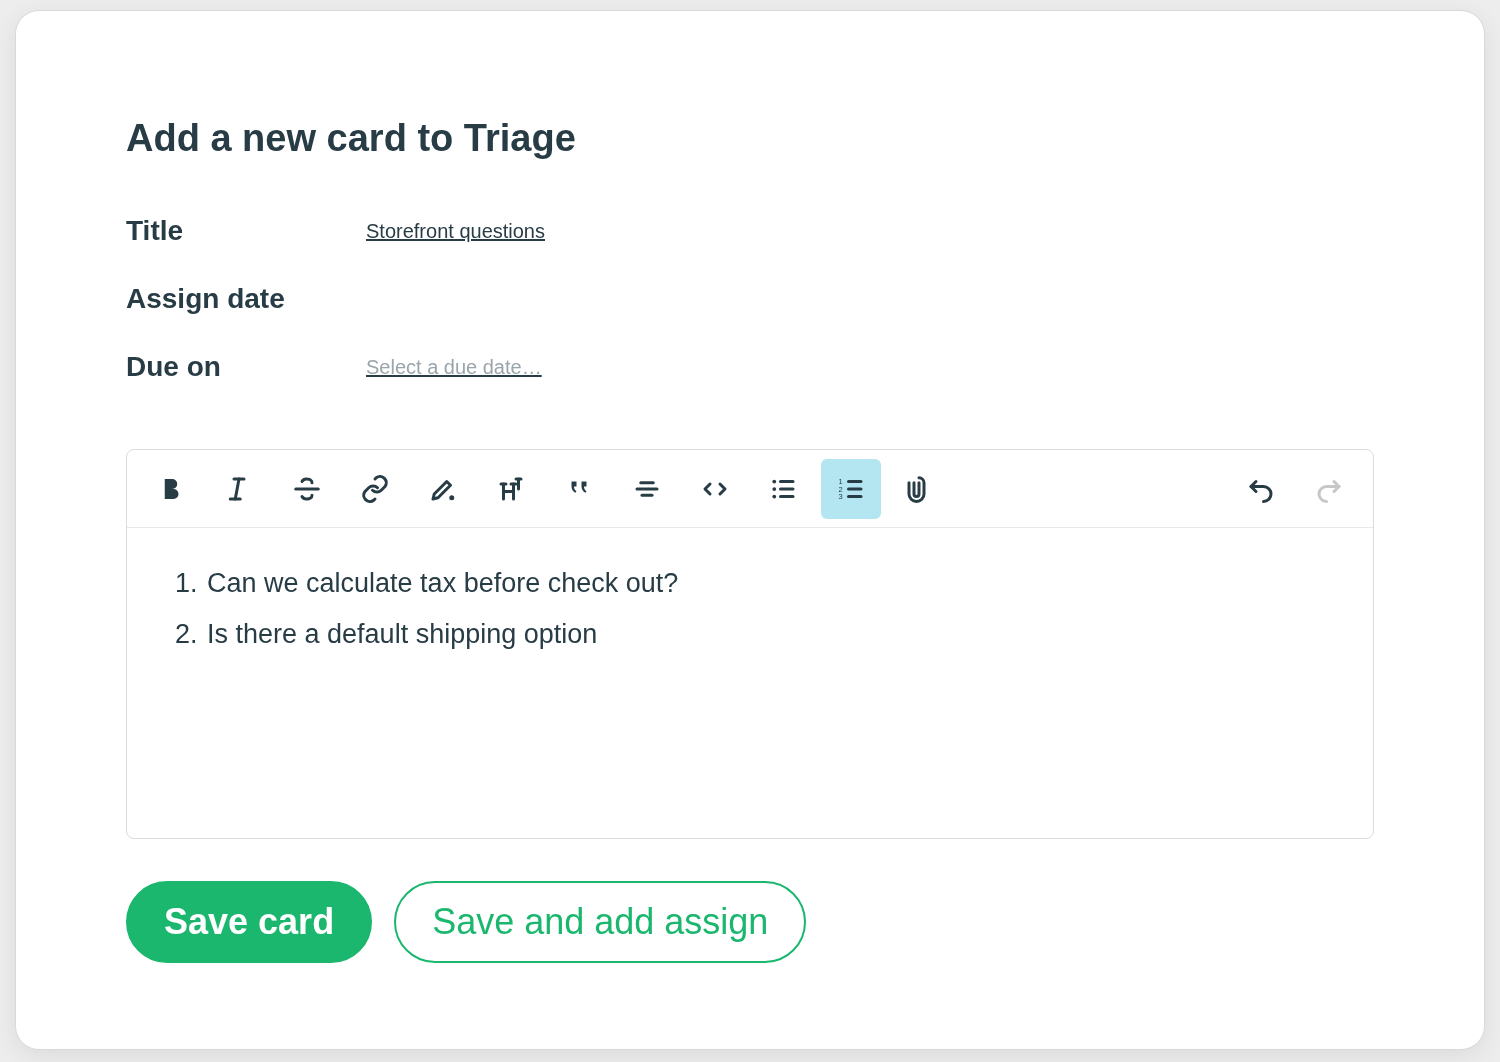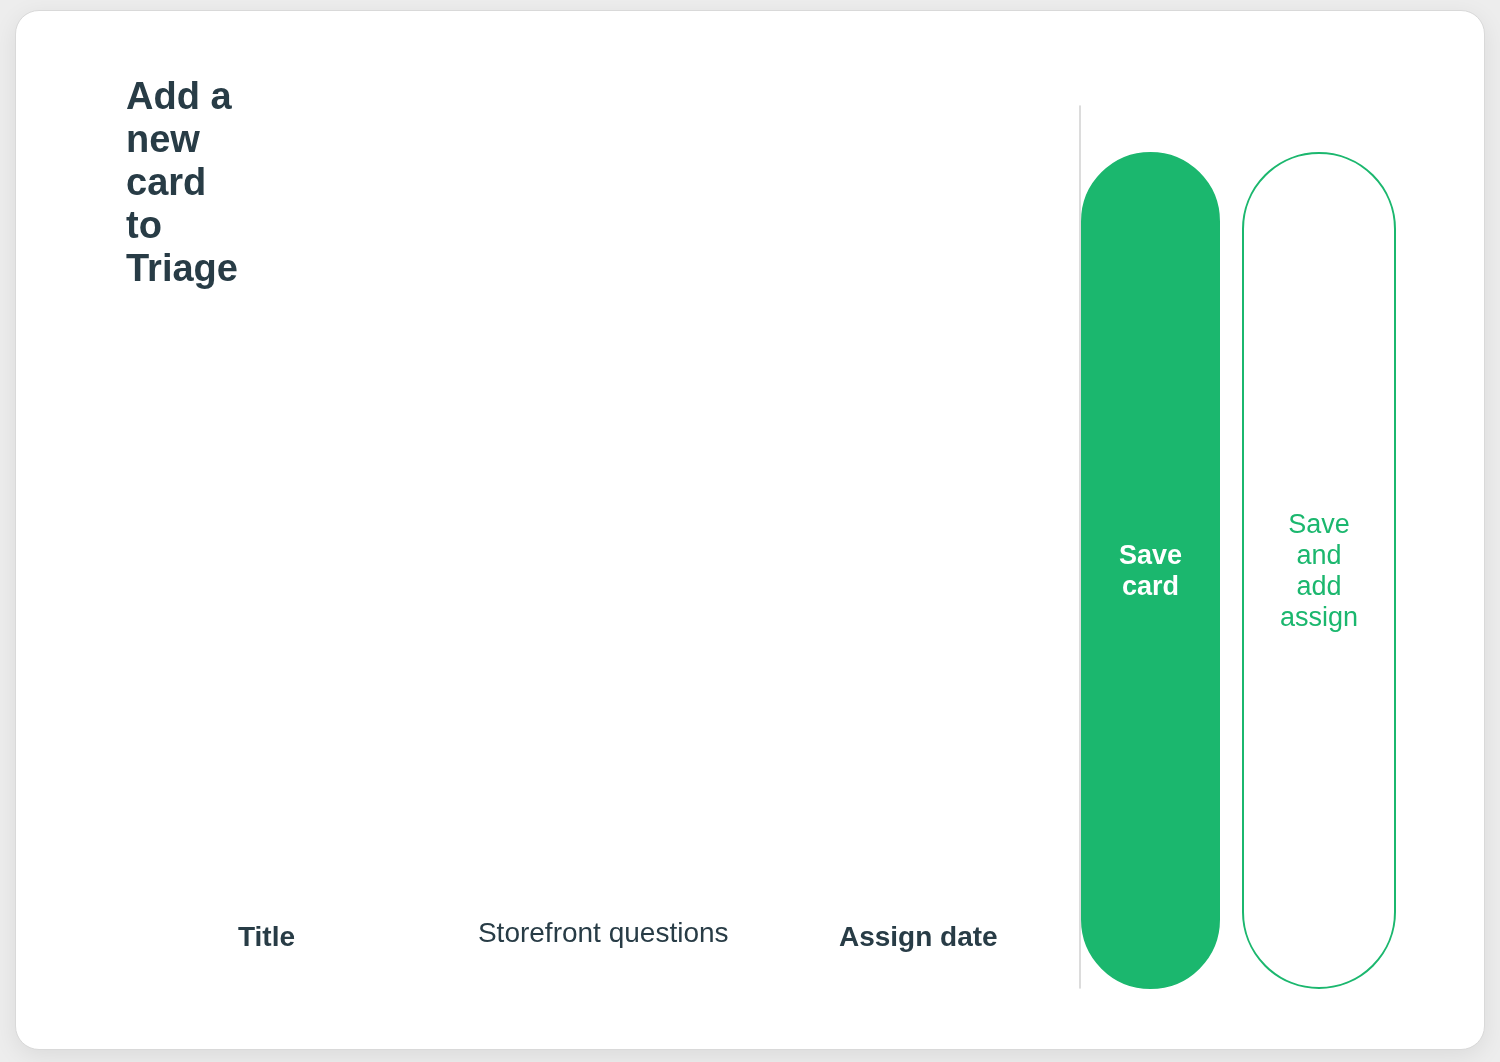--- a/index.html
+++ b/index.html
@@ -15,50 +15,51 @@
     display: flex; align-items: flex-start; justify-content: center;
     padding-top: 10px;
   }
   .modal {
     width: 1470px;
     min-height: 1040px;
     background: #fff;
     border: 1px solid #d9d9d9;
     border-radius: 24px;
     box-shadow: 0 6px 24px rgba(0,0,0,0.08);
-    padding: 64px 110px 60px 110px;
-    display: flex;
-    flex-direction: row;
+    padding: 106px 110px 60px 110px;
+    display: flex;
+    flex-direction: column;
   }
   .modal-title {
     font-size: 38px;
     font-weight: 700;
     color: #283c46;
     margin: 0 0 55px 0;
   }
   .row {
     display: flex;
     align-items: flex-end;
     margin-bottom: 36px;
   }
   .row-label {
     width: 240px;
     font-size: 28px;
     font-weight: 700;
     color: #283c46;
   }
   .row-input {
     flex: 1;
-    font-size: 28px;
+    font-size: 20px;
     border: none;
     outline: none;
     color: #283c46;
     padding: 4px 0;
     background: transparent;
     font-family: inherit;
+    text-decoration: underline;
   }
   .row-input::placeholder {
     color: #9aa5ab;
   }
 
   .editor-wrap {
     margin-top: 30px;
     border: 1px solid #dcdcdc;
     border-radius: 8px;
     background: #fff;
@@ -96,30 +97,29 @@
   }
   .editor-body ol { margin: 0; padding-left: 48px; }
   .editor-body li { padding-left: 2px; }
 
   .actions {
     display: flex;
     gap: 22px;
     margin-top: 42px;
   }
   .btn {
-    font-size: 27px;
+    font-size: 36px;
     font-weight: 500;
     padding: 18px 36px;
     border-radius: 999px;
     border: 2px solid #1bb76e;
     background: #fff;
     color: #1bb76e;
     cursor: pointer;
     font-family: inherit;
-    margin-top: 35px;
   }
   .btn.primary {
     background: #1bb76e;
     color: #fff;
     font-weight: 600;
   }
 </style>
 </head>
 <body>
 
@@ -130,20 +130,24 @@
 
     <div class="row">
       <div class="row-label">Title</div>
       <input class="row-input" value="Storefront questions" style="">
     </div>
 
     <div class="row">
       <div class="row-label">Assign date</div>
     </div>
 
+    <div class="row">
+      <div class="row-label">Due on</div>
+      <input class="row-input" placeholder="Select a due date…" style="">
+    </div>
 
     <div class="editor-wrap">
       <div class="toolbar">
 
         <div class="tbtn">
           <svg viewBox="0 0 24 24">
               <path class="fill" d="M7 4h6a4 4 0 0 1 0 8H7zM7 12h7a4 4 0 0 1 0 8H7z" fill="none" stroke="currentColor" stroke-width="3"></path>
             </svg>
         </div>
         <div class="tbtn">
@@ -238,20 +242,26 @@
             </svg>
         </div>
         <div class="tbtn disabled">
           <svg viewBox="0 0 24 24">
               <path d="M20 10H10a6 6 0 1 0 0 12"></path>
               <polyline points="16 6 20 10 16 14"></polyline>
             </svg>
         </div>
       </div>
 
+      <div class="editor-body" contenteditable="true" style="">
+        <ol>
+          <li>Can we calculate tax before check out?</li>
+          <li>Is there a default shipping option</li>
+        </ol>
+      </div>
     </div>
 
     <div class="actions">
       <button class="btn primary">Save card</button>
       <button class="btn">Save and add assign</button>
     </div>
 
   </div>
 </div>
 

